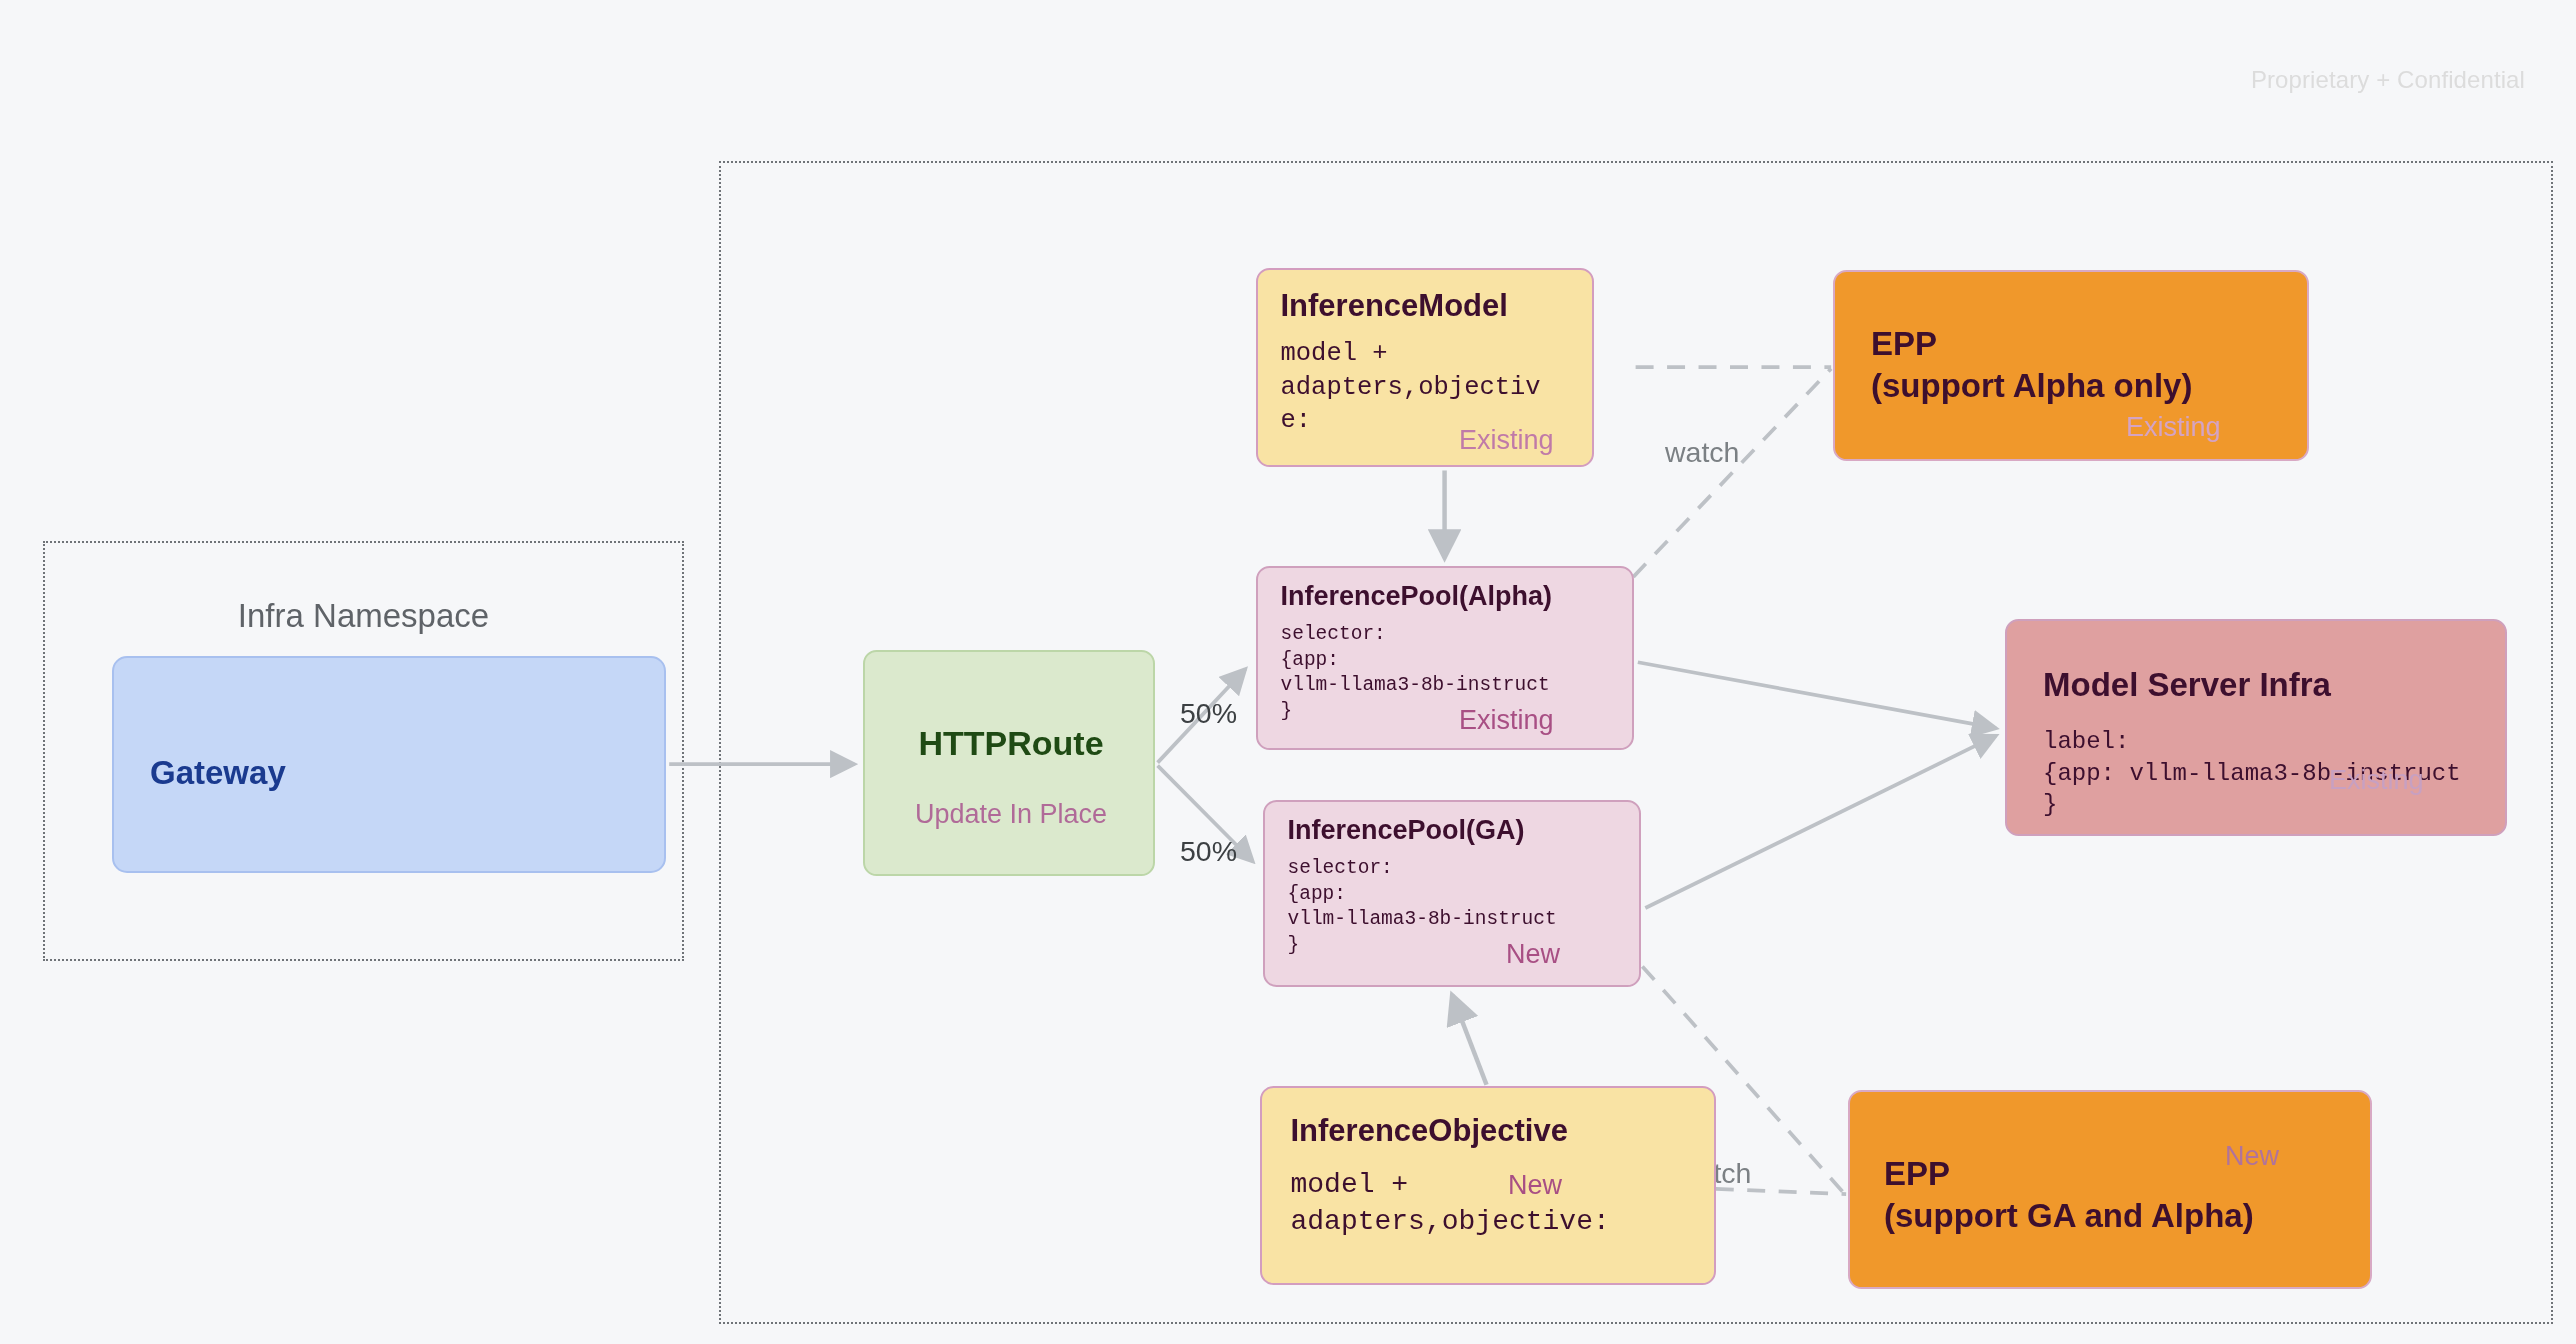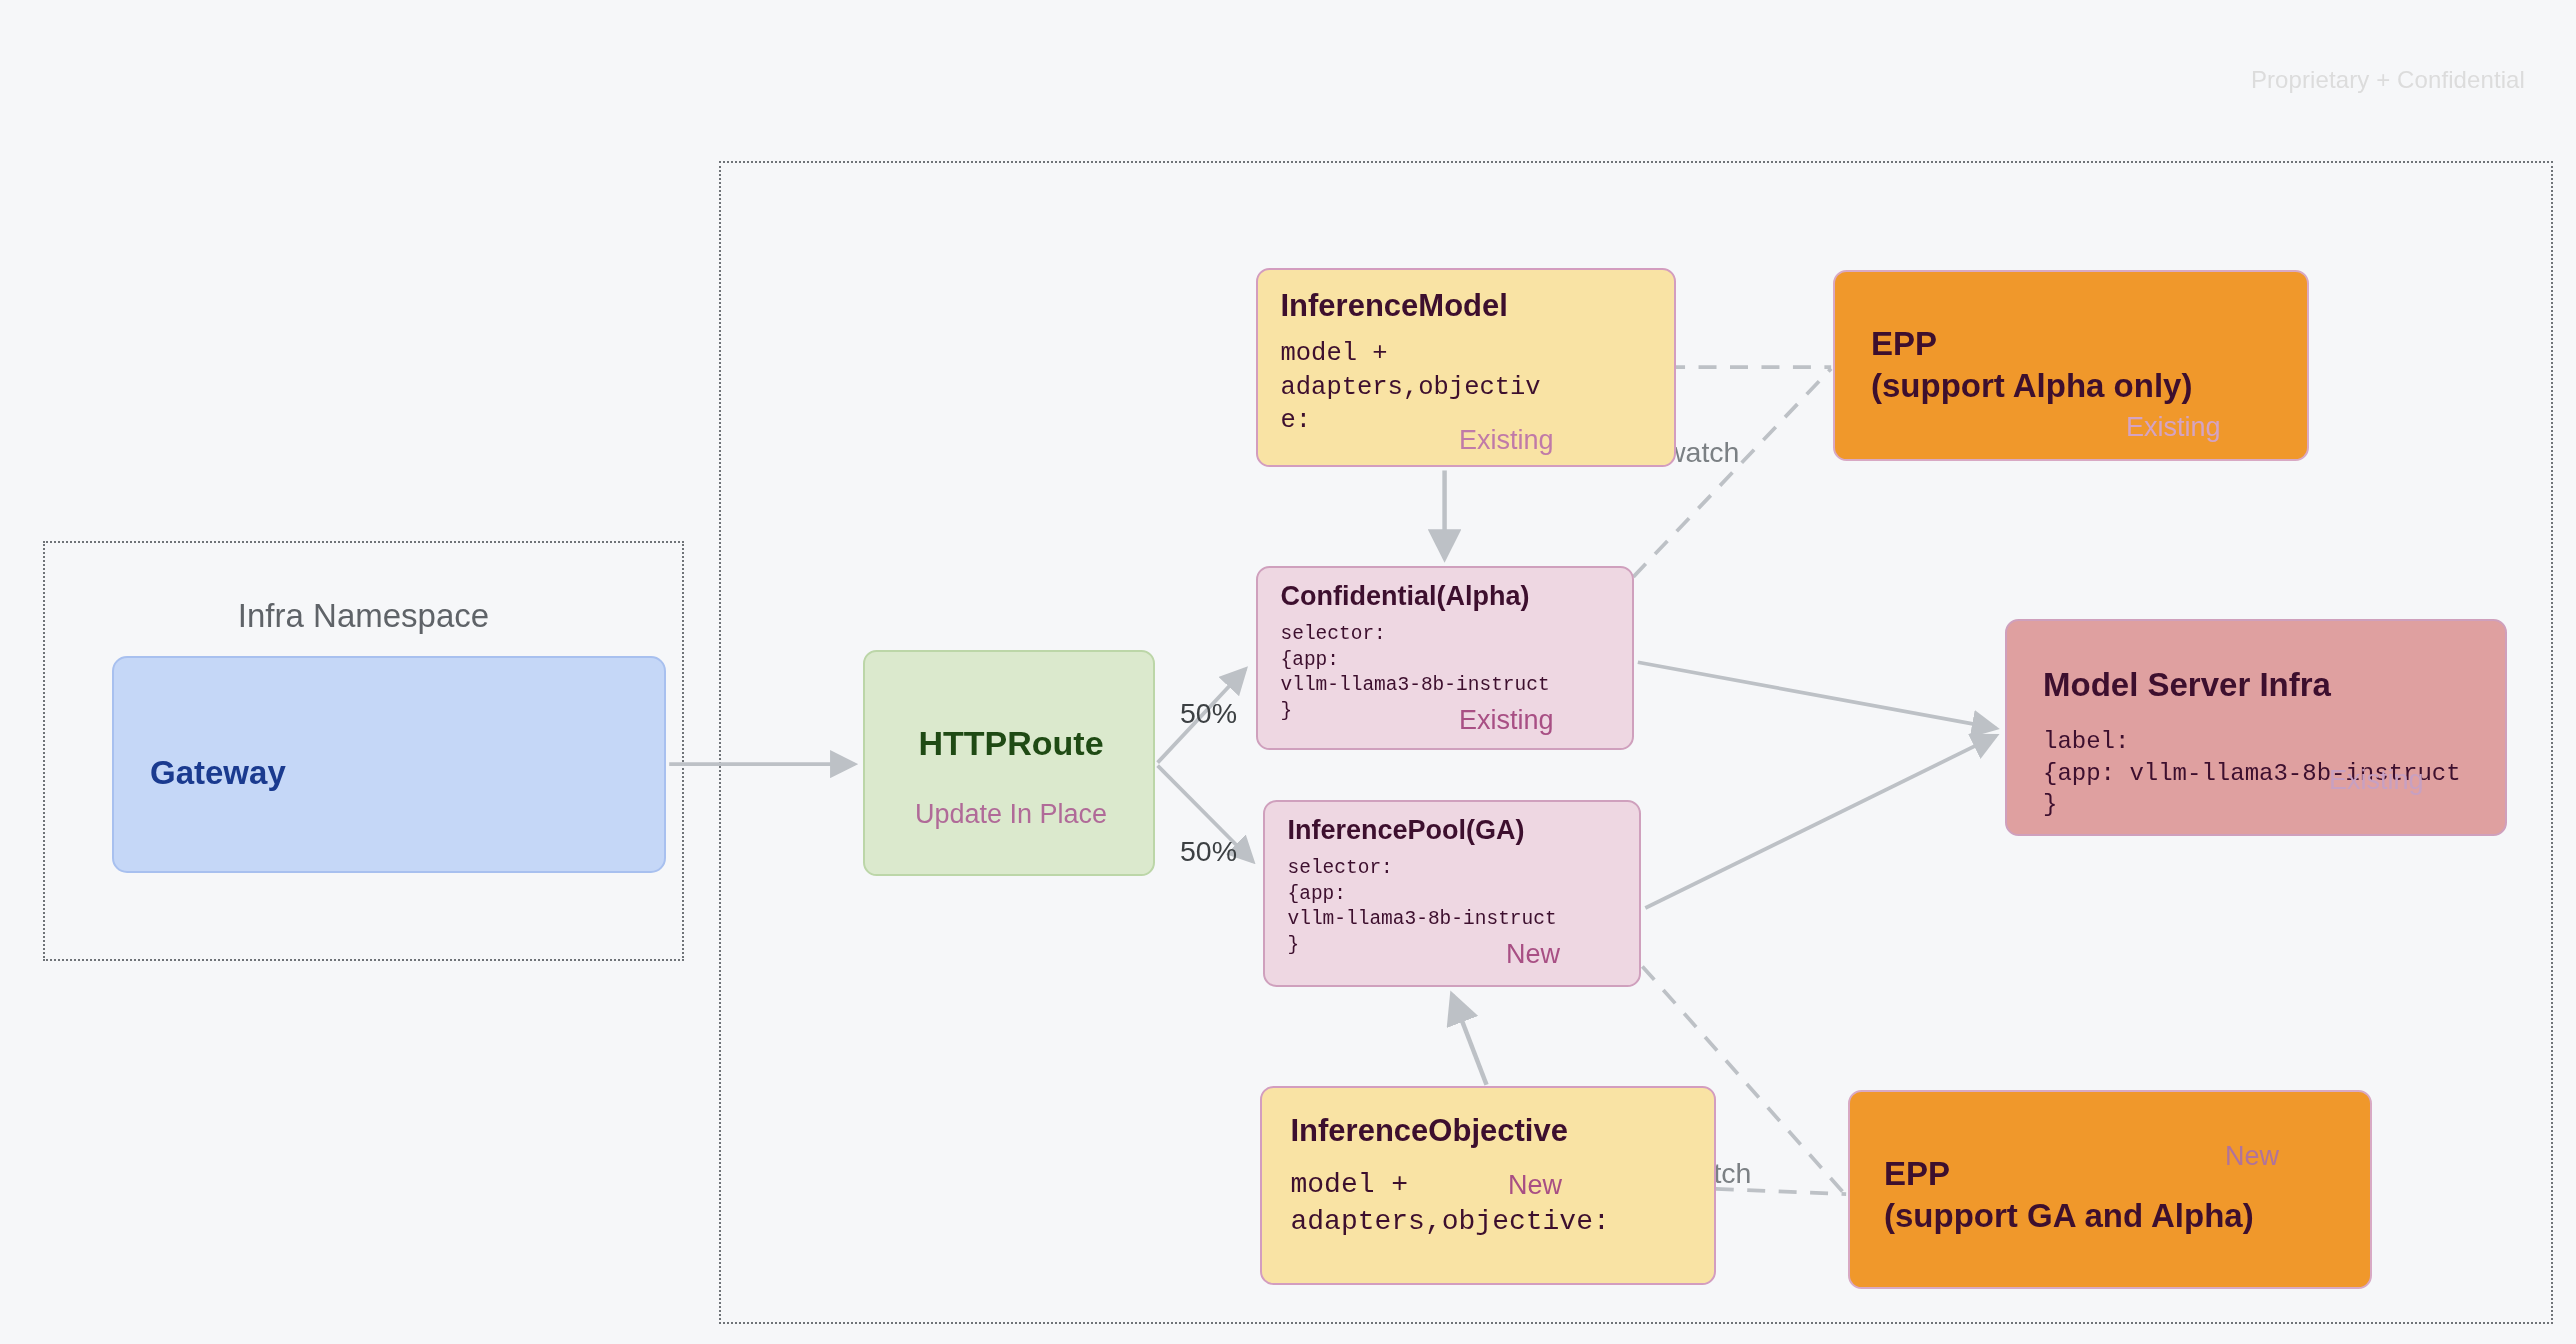--- a/index.html
+++ b/index.html
@@ -101,21 +101,21 @@
     left: 0; top: 73px; width: 292px; text-align: center;
     font-size: 34px; color: #1f4a14;
   }
   #httproute .sub {
     position: absolute;
     left: 0; top: 147px; width: 292px; text-align: center;
     font-size: 27px; color: #b06a98;
   }
 
   #inference-model {
-    left: 1256px; top: 268px; width: 420px; height: 199px;
+    left: 1256px; top: 268px; width: 338px; height: 199px;
     background: #f9e3a4;
     border: 2.2px solid #d39dbf;
   }
   #inference-model .title { left: 22.5px; top: 19px; font-size: 31px; color: #3d0f2e; }
   #inference-model .body  { left: 22.5px; top: 67px; width: 345px; font-size: 25.5px; color: #3d0f2e; }
   #inference-model .badge { left: 201px; top: 157px; color: #c07aa8; }
 
   #inference-pool-alpha {
     left: 1256px; top: 566px; width: 378px; height: 184px;
     background: #eed7e2;
@@ -254,21 +254,21 @@
 
   <div class="node" id="inference-model">
     <div class="title">InferenceModel</div>
     <div class="body">model +
 adapters,objectiv
 e:</div>
     <div class="badge">Existing</div>
   </div>
 
   <div class="node" id="inference-pool-alpha">
-    <div class="title">Confidential(Alpha)</div>
+    <div class="title">InferencePool(Alpha)</div>
     <div class="body">selector:
 {app:
 vllm-llama3-8b-instruct
 }</div>
     <div class="badge">Existing</div>
   </div>
 
   <div class="node" id="inference-pool-ga">
     <div class="title">InferencePool(GA)</div>
     <div class="body">selector:

